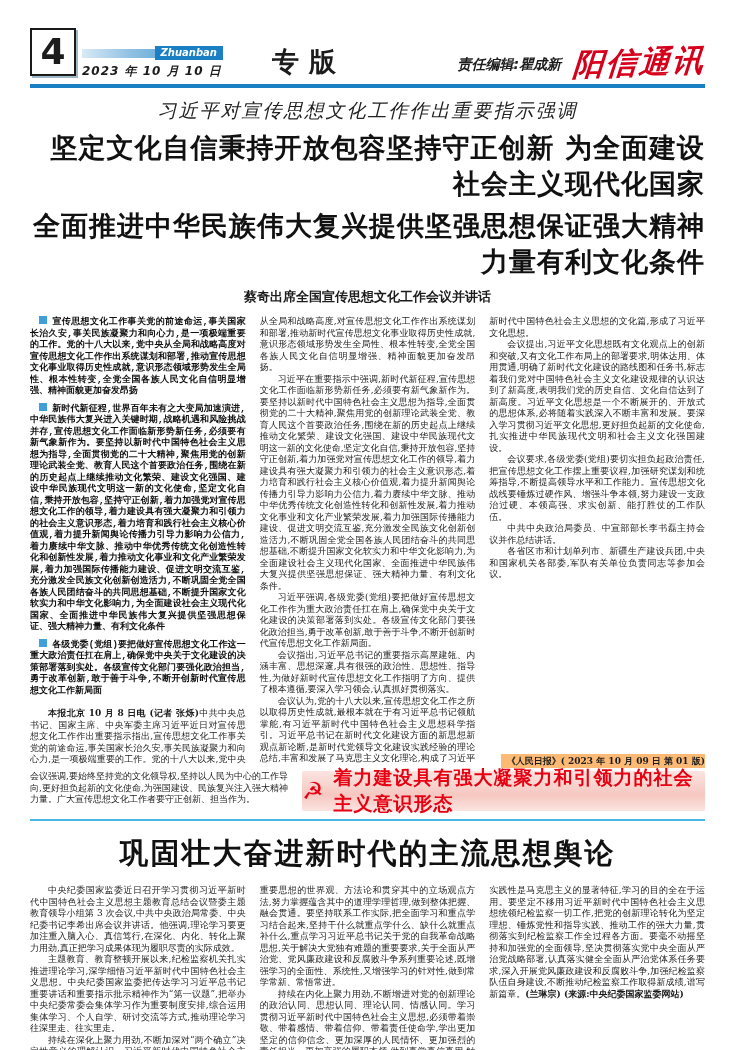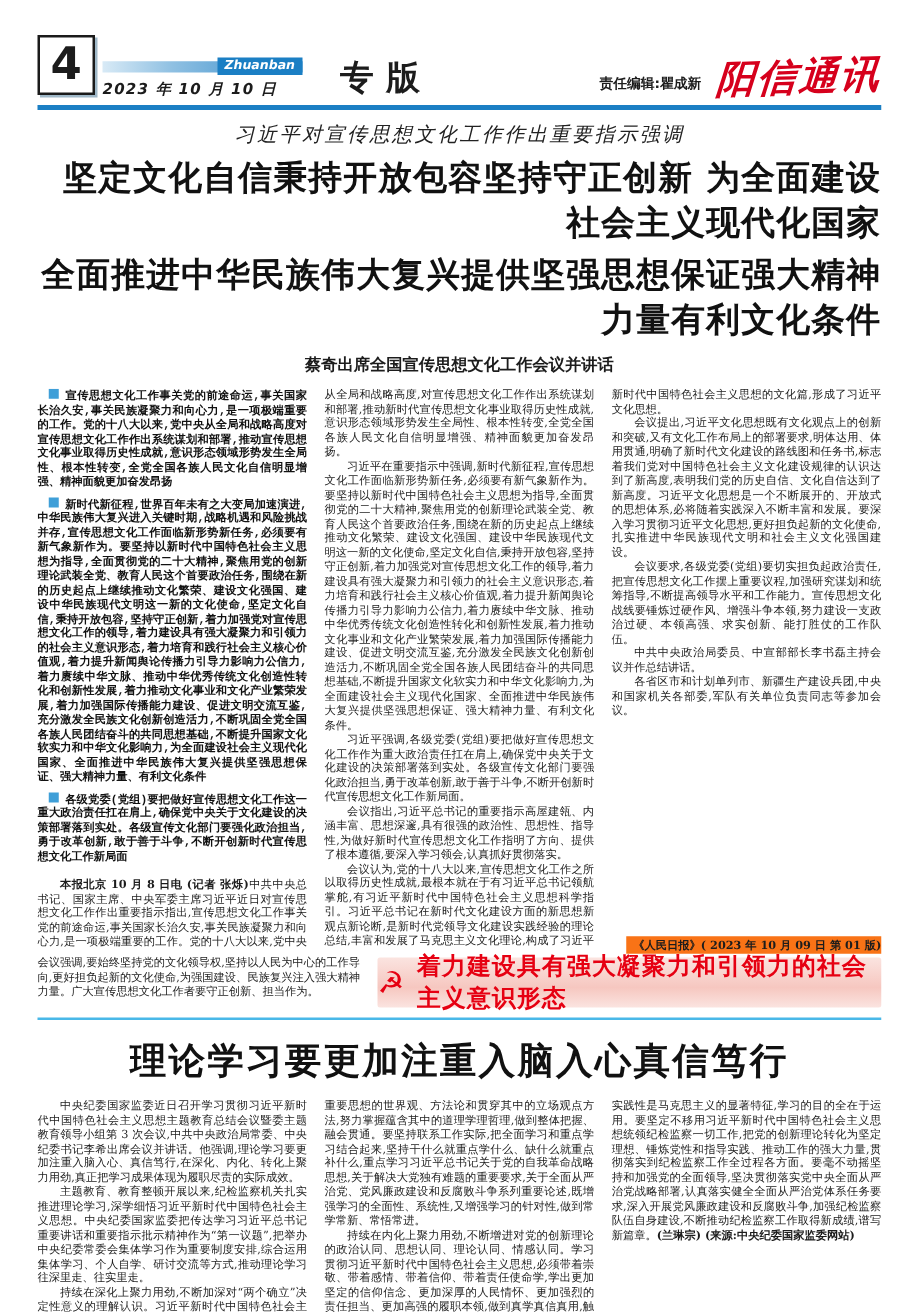--- a/index.html
+++ b/index.html
@@ -14,60 +14,60 @@
   
   .hdr { display:flex; align-items:flex-end; height:52px; }
   .pgnum {
     width:46px; height:48px; border:2px solid #1a1a1a;
     font-family:"DejaVu Sans","Liberation Sans",sans-serif;
     font-size:36px; font-weight:bold; line-height:44px; text-align:center;
     align-self:flex-start; box-shadow:2px 2px 0 #9fb8c8;
   }
   .hdr-left { margin-left:6px; width:180px; }
   .bluebar {
-    height:9px; width:160px; position:relative;
+    height:9px; width:141px; position:relative;
     background:linear-gradient(90deg,#d8eaf6,#8fc0e2 35%,#2b86c8);
   }
   .zhuanban {
     position:absolute; right:0; top:-3px; background:#1b7fc4; color:#fff;
     font-family:"DejaVu Sans","Liberation Sans",sans-serif;
     font-style:italic; font-weight:bold; font-size:10px; padding:1px 6px 2px;
   }
   .date { font-size:12px; font-weight:bold; margin-top:5px; letter-spacing:1px;
           font-family:"DejaVu Sans","Liberation Sans",sans-serif;font-style:italic; }
   .hdr-center { flex:1; text-align:left; }
   .section-title { font-size:27px; font-weight:bold; letter-spacing:10px; text-indent:10px;
           font-family:"DejaVu Sans","Liberation Sans",sans-serif; }
   .hdr-right { display:flex; align-items:flex-end; }
-  .editor { font-size:11px; font-weight:bold; margin:0 12px 6px 0;
-          font-family:"DejaVu Sans","Liberation Sans",sans-serif; }
+  .editor { font-size:14px; font-weight:bold; margin:0 12px 6px 0;
+          font-family:"DejaVu Sans","Liberation Sans",sans-serif;font-style:italic; }
   .masthead {
     color:#d6001c; font-size:31px; font-weight:bold; font-style:italic;
     transform:skewX(-6deg) rotate(-2deg); letter-spacing:2px; line-height:1;
     margin-bottom:2px;
   }
   .hdr-rule { border-top:4px solid #1b7fc4; margin-top:4px; }
 
   
-  .kicker { text-align:center; font-size:16px; margin-top:10px; letter-spacing:2px;
+  .kicker { text-align:center; font-size:19px; margin-top:10px; letter-spacing:2px;
             font-style:italic; color:#222; }
   .headline { text-align:right; font-size:27px; font-weight:bold; line-height:36px;
             color:#111; margin-top:6px; letter-spacing:1px; }
   .subtitle { text-align:center; font-size:13px; font-weight:bold; margin-top:8px; }
 
   
   .a1-wrap { position:relative; margin-top:10px; }
   .cols { column-gap:14px; column-fill:auto; overflow:hidden; }
   .a1-cols { height:452px; column-count:3; }
   .cols p { font-size:9px; line-height:11.5px; text-align:justify; text-indent:2em; }
   .cols p.hl { font-weight:bold; text-indent:1em; margin-bottom:5px; color:#111;font-family:Liberation Mono, monospace; }
   .cols p.lead { margin-top:11px; }
   .sq { display:inline-block; width:8px; height:8px; background:#3f9fd8; margin-right:5px; }
   .attr {
-    position:absolute; right:0; bottom:0; background:#f97316;
+    position:absolute; right:0; bottom:0; background:#fdba74;
     font-size:9px; font-weight:bold; padding:1px 0 0 6px;
   }
 
   
   .strip1 { display:flex; height:40px; margin-top:3px; }
   .strip1-text { width:258px; font-size:9px; line-height:11.5px; text-align:justify; }
   .banner {
     flex:1; margin-left:14px; display:flex; align-items:center; justify-content:center;
     background:linear-gradient(180deg,#fbe4e0,#f6c7c0 60%,#fbe4e0);
     border-radius:2px;
@@ -132,21 +132,21 @@
   <div class="strip1">
     <div class="strip1-text">会议强调,要始终坚持党的文化领导权,坚持以人民为中心的工作导向,更好担负起新的文化使命,为强国建设、民族复兴注入强大精神力量。广大宣传思想文化工作者要守正创新、担当作为。</div>
     <div class="banner">
       <span class="emblem">☭</span>
       <span class="banner-text">着力建设具有强大凝聚力和引领力的社会主义意识形态</span>
     </div>
   </div>
 
   <div class="divider"></div>
 
-  <div class="headline2">理论学习要更加注重入脑入心真信笃行</div>
+  <div class="headline2">巩固壮大奋进新时代的主流思想舆论</div>
   <div class="cols a2-cols">
       <p>中央纪委国家监委近日召开学习贯彻习近平新时代中国特色社会主义思想主题教育总结会议暨委主题教育领导小组第 3 次会议,中共中央政治局常委、中央纪委书记李希出席会议并讲话。他强调,理论学习要更加注重入脑入心、真信笃行,在深化、内化、转化上聚力用劲,真正把学习成果体现为履职尽责的实际成效。</p>
       <p>主题教育、教育整顿开展以来,纪检监察机关扎实推进理论学习,深学细悟习近平新时代中国特色社会主义思想。中央纪委国家监委把传达学习习近平总书记重要讲话和重要指示批示精神作为“第一议题”,把举办中央纪委常委会集体学习作为重要制度安排,综合运用集体学习、个人自学、研讨交流等方式,推动理论学习往深里走、往实里走。</p>
       <p>持续在深化上聚力用劲,不断加深对“两个确立”决定性意义的理解认识。习近平新时代中国特色社会主义思想,涵盖改革发展稳定、内政外交国防、治党治国治军等方方面面,构成一个完整的科学体系。要继续坚持原原本本学,读原著、学原文、悟原理,准确把握这一重要思想的世界观、方法论和贯穿其中的立场观点方法,努力掌握蕴含其中的道理学理哲理,做到整体把握、融会贯通。要坚持联系工作实际,把全面学习和重点学习结合起来,坚持干什么就重点学什么、缺什么就重点补什么,重点学习习近平总书记关于党的自我革命战略思想,关于解决大党独有难题的重要要求,关于全面从严治党、党风廉政建设和反腐败斗争系列重要论述,既增强学习的全面性、系统性,又增强学习的针对性,做到常学常新、常悟常进。</p>
       <p>持续在内化上聚力用劲,不断增进对党的创新理论的政治认同、思想认同、理论认同、情感认同。学习贯彻习近平新时代中国特色社会主义思想,必须带着崇敬、带着感情、带着信仰、带着责任使命学,学出更加坚定的信仰信念、更加深厚的人民情怀、更加强烈的责任担当、更加高强的履职本领,做到真学真信真用,触及思想、触及灵魂。</p>
       <p>持续在转化上聚力用劲,把学习成果转化为纵深推进纪检监察工作高质量发展的具体行动和实际成效。实践性是马克思主义的显著特征,学习的目的全在于运用。要坚定不移用习近平新时代中国特色社会主义思想统领纪检监察一切工作,把党的创新理论转化为坚定理想、锤炼党性和指导实践、推动工作的强大力量,贯彻落实到纪检监察工作全过程各方面。要毫不动摇坚持和加强党的全面领导,坚决贯彻落实党中央全面从严治党战略部署,认真落实健全全面从严治党体系任务要求,深入开展党风廉政建设和反腐败斗争,加强纪检监察队伍自身建设,不断推动纪检监察工作取得新成绩,谱写新篇章。<strong>(兰琳宗) (来源:中央纪委国家监委网站)</strong></p>
     </div>
 
 </div>
 

